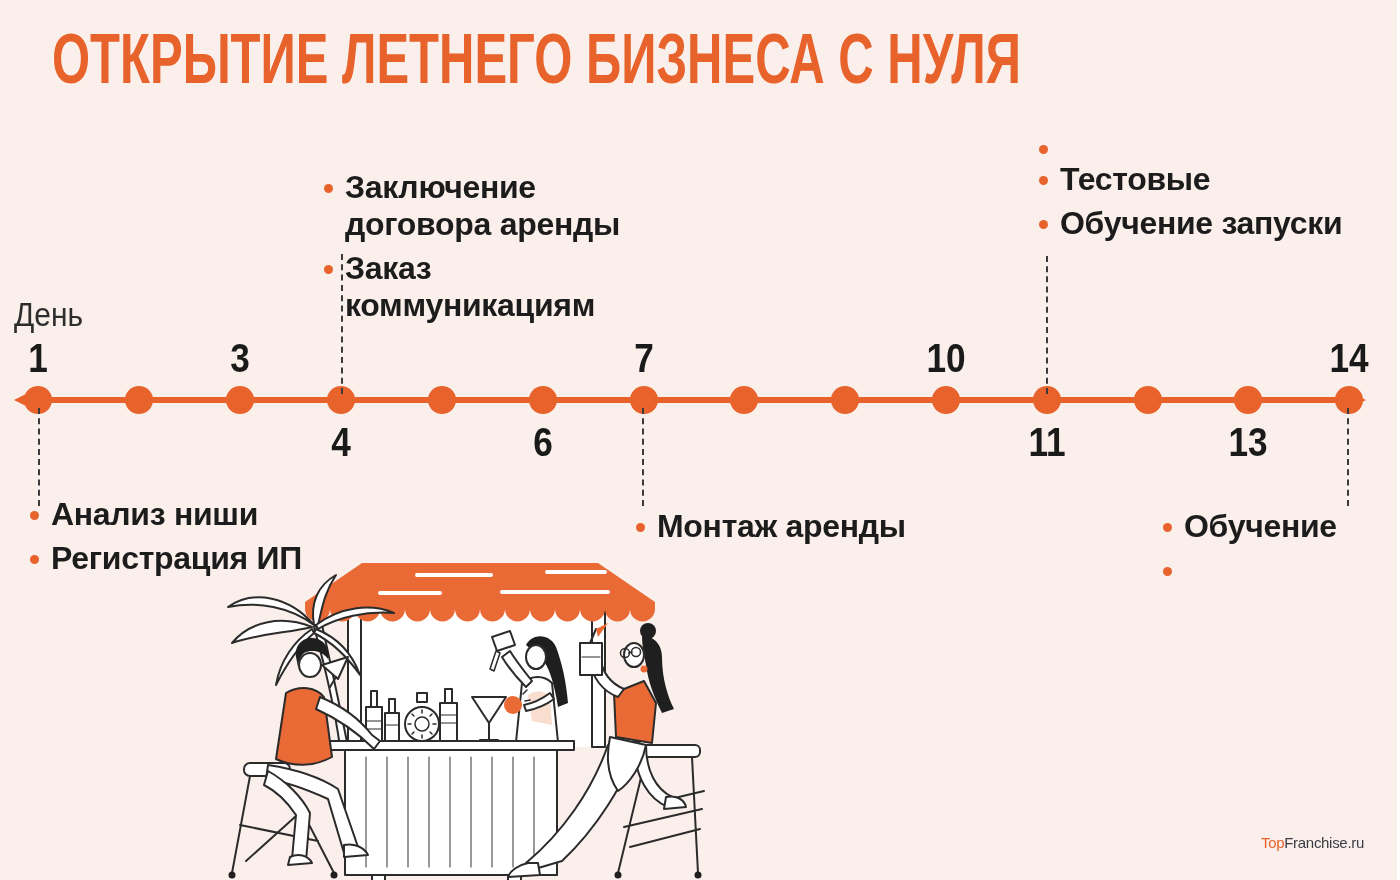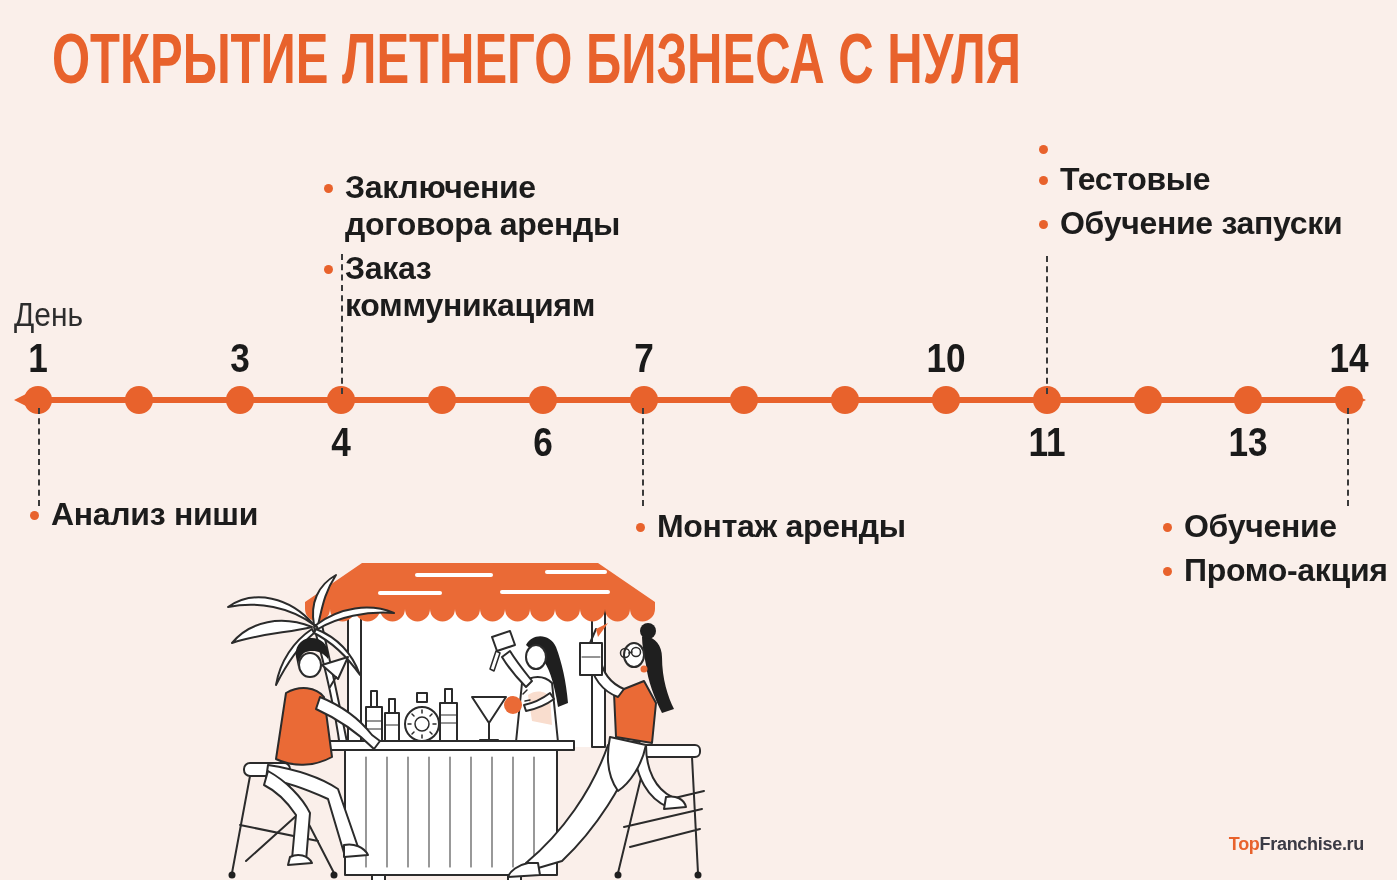--- a/index.html
+++ b/index.html
@@ -41,21 +41,21 @@
   .task{display:flex; align-items:flex-start; margin-bottom:7px;}
   .bullet{
     flex:0 0 auto; width:9px; height:9px; border-radius:50%;
     background:#E8622C; margin:15px 12px 0 0;
   }
   .task-text{
     font-size:32px; font-weight:bold; line-height:37px; color:#1C1C1C;
     letter-spacing:-0.3px;
   }
   .logo{
-    position:absolute; top:834px; right:33px; font-size:18px; font-weight:bold;
+    position:absolute; top:834px; right:33px; font-size:15px; font-weight:normal;
     letter-spacing:-0.3px; white-space:nowrap;
   }
   .logo .accent{color:#E8622C;}
   .logo .main{color:#3B3B45;}
   .illustration{position:absolute; left:210px; top:545px; width:520px; height:340px;}
 </style>
 </head>
 <body>
 
 <div class="stage">
@@ -122,37 +122,40 @@
       <span class="bullet"></span>
       <span class="task-text">Обучение запуски</span>
     </div>
   </div>
 
   <div class="task-group" style="left:30px; top:496px; width:300px;">
     <div class="task">
       <span class="bullet"></span>
       <span class="task-text">Анализ ниши</span>
     </div>
+    <div class="task">
+      <span class="bullet"></span>
+      <span class="task-text">Регистрация ИП</span>
+    </div>
   </div>
 
   <div class="task-group" style="left:636px; top:508px; width:310px;">
     <div class="task">
       <span class="bullet"></span>
       <span class="task-text">Монтаж аренды</span>
     </div>
   </div>
 
   <div class="task-group" style="left:1163px; top:508px; width:240px;">
     <div class="task">
       <span class="bullet"></span>
       <span class="task-text">Обучение</span>
     </div>
     <div class="task">
       <span class="bullet"></span>
-      <span class="task-text">Промо-акция</span>
     </div>
   </div>
 
   <svg class="illustration" viewBox="0 0 520 340" fill="none" stroke-linecap="round" stroke-linejoin="round">
 
     <rect x="146" y="62" width="240" height="140" fill="#FFFFFF"></rect>
 
     <g stroke="#2B2B2B" stroke-width="2" fill="#FFFFFF">
       <rect x="138" y="58" width="13" height="144"></rect>
       <rect x="382" y="58" width="13" height="144"></rect>

